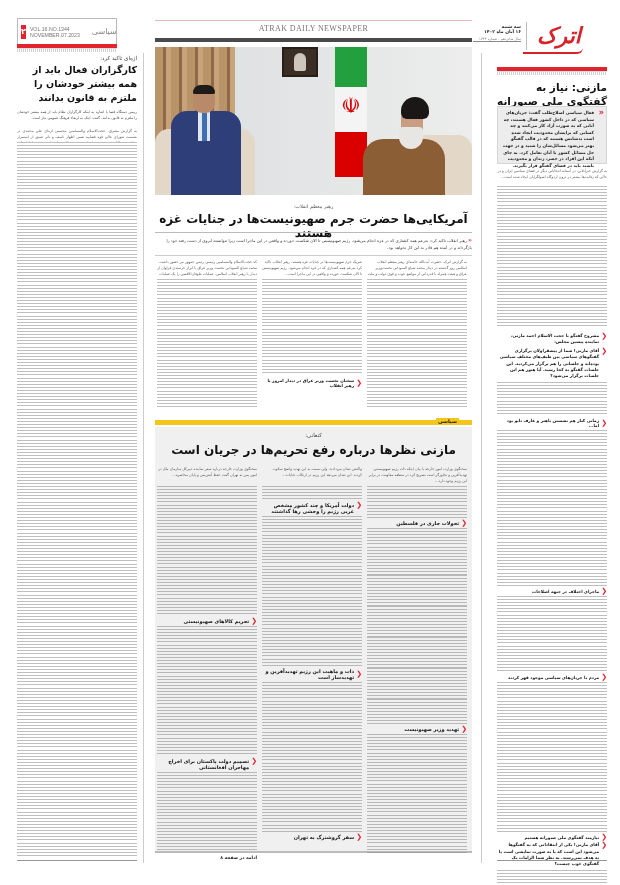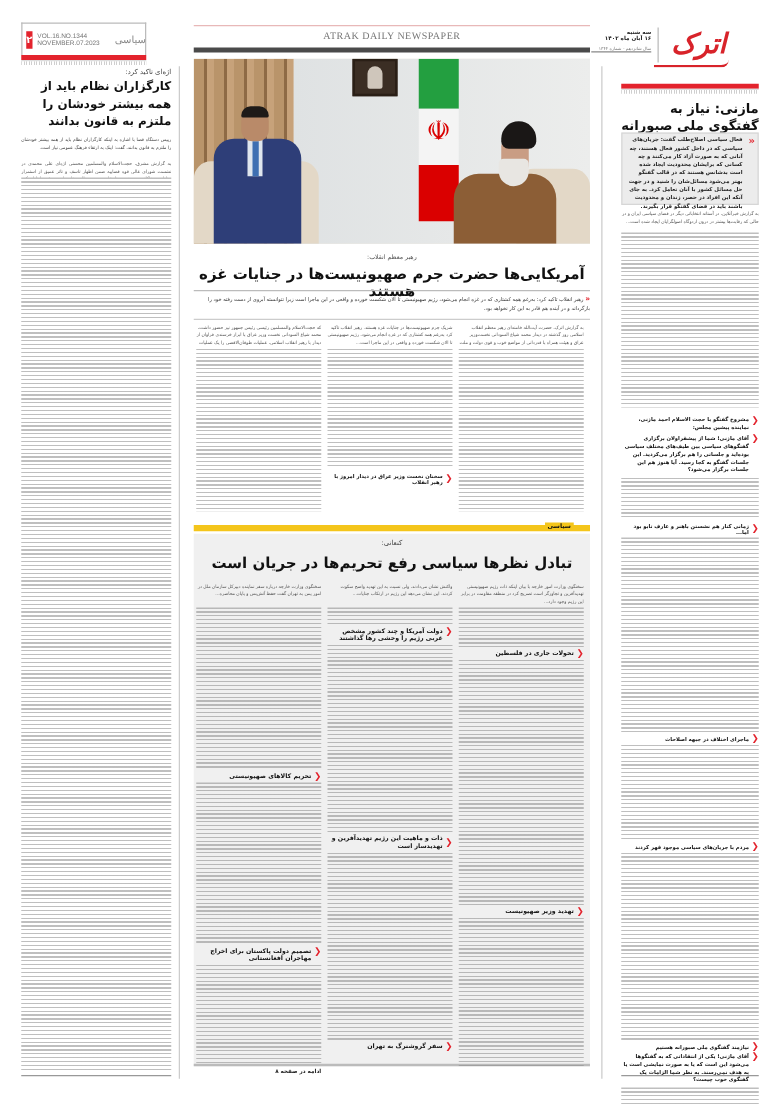--- a/index.html
+++ b/index.html
@@ -128,21 +128,21 @@
     <div class="d2">۱۶ آبان ماه ۱۴۰۲</div>
     <div class="d3" style="margin-top:3px;">سال شانزدهم - شماره ۱۳۴۴</div>
   </div>
   <div class="logo-underline"></div>
 </div>
 <div class="abs right-redbar"></div>
 <div class="abs right-dots"></div>
 
 <div class="abs lc">
   <div class="kicker" style="text-align:right; margin-top:2px;">اژه‌ای تاکید کرد:</div>
-  <div class="headline" style="font-size:9.5px; line-height:14px; text-align:right; margin-top:2px;">کارگزاران نظام باید از همه بیشتر خودشان را ملتزم به قانون بدانند</div>
+  <div class="headline" style="font-size:9.5px; line-height:14px; text-align:right; margin-top:2px;">کارگزاران فعال باید از همه بیشتر خودشان را ملتزم به قانون بدانند</div>
   <div style="font-size:3.6px; line-height:6px; color:#444; text-align:justify; margin-top:4px;">رییس دستگاه قضا با اشاره به اینکه کارگزاران نظام باید از همه بیشتر خودشان را ملتزم به قانون بدانند، گفت: اینک به ارتقاء فرهنگ عمومی نیاز است.</div>
 </div>
 <div class="abs" style="left:17px; top:128px; width:120px; font-size:3.6px; line-height:6px; color:#555; text-align:justify; height:14px; overflow:hidden;">به گزارش مشرق، حجت‌الاسلام والمسلمین محسنی اژه‌ای علی محمدی در نشست شورای عالی قوه قضاییه ضمن اظهار تاسف و تاثر عمیق از استمرار جنایات سفاکانه صهیونیست‌ها علیه مردم مظلوم فلسطین و غزه اظهار کرد حضرت امام خمینی (ره) از حدود ۵۰ سال پیش خطر صهیونیست‌ها را به همگان گوشزد فرمودند...</div>
 <div class="abs lines" style="left:17px; top:142px; width:120px; height:715px;"></div>
 <div class="abs bottom-rule" style="left:17px; top:860px; width:120px;"></div>
 <div class="abs col-divider" style="left:143px; top:53px; height:810px;"></div>
 
 <div class="abs photo">
   <div class="curtain"></div>
   <div class="wall"></div>
@@ -193,21 +193,21 @@
 <div class="abs main-col" style="left:157px;">
   <div style="font-size:3.6px; line-height:6.2px; color:#555; height:18px; overflow:hidden;">که حجت‌الاسلام والمسلمین رئیسی رئیس جمهور نیز حضور داشت، محمد شیاع السودانی نخست وزیر عراق با ابراز خرسندی فراوان از دیدار با رهبر انقلاب اسلامی، عملیات طوفان‌الاقصی را یک عملیات قهرمانانه و موجب خوشحالی همه آزادگان جهان دانست...</div>
   <div class="lines" style="height:130px; margin-top:2px;"></div>
 </div>
 
 <div class="abs yellow-bar"></div>
 <div class="abs yellow-label">سیاسی</div>
 
 <div class="abs gray-box"></div>
 <div class="abs kicker-2">کنعانی:</div>
-<div class="abs headline headline-2">تبادل نظرها سیاسی رفع تحریم‌ها در جریان است</div>
+<div class="abs headline headline-2">مازنی نظرها درباره رفع تحریم‌ها در جریان است</div>
 
 <div class="abs gcol" style="left:367px;">
   <div style="font-size:3.6px; line-height:6.2px; color:#555; height:18px; overflow:hidden;">سخنگوی وزارت امور خارجه با بیان اینکه ذات رژیم صهیونیستی تهدیدآفرین و تجاوزگر است تصریح کرد در منطقه مقاومت در برابر این رژیم وجود دارد...</div>
   <div class="lines" style="height:32px; margin-top:2px;"></div>
   <div class="subhead" style="margin:2px 0;">
     <span class="chev">❮</span>
     <span>تحولات جاری در فلسطین</span>
   </div>
   <div class="lines" style="height:196px;"></div>
   <div class="subhead" style="margin:2px 0;">

